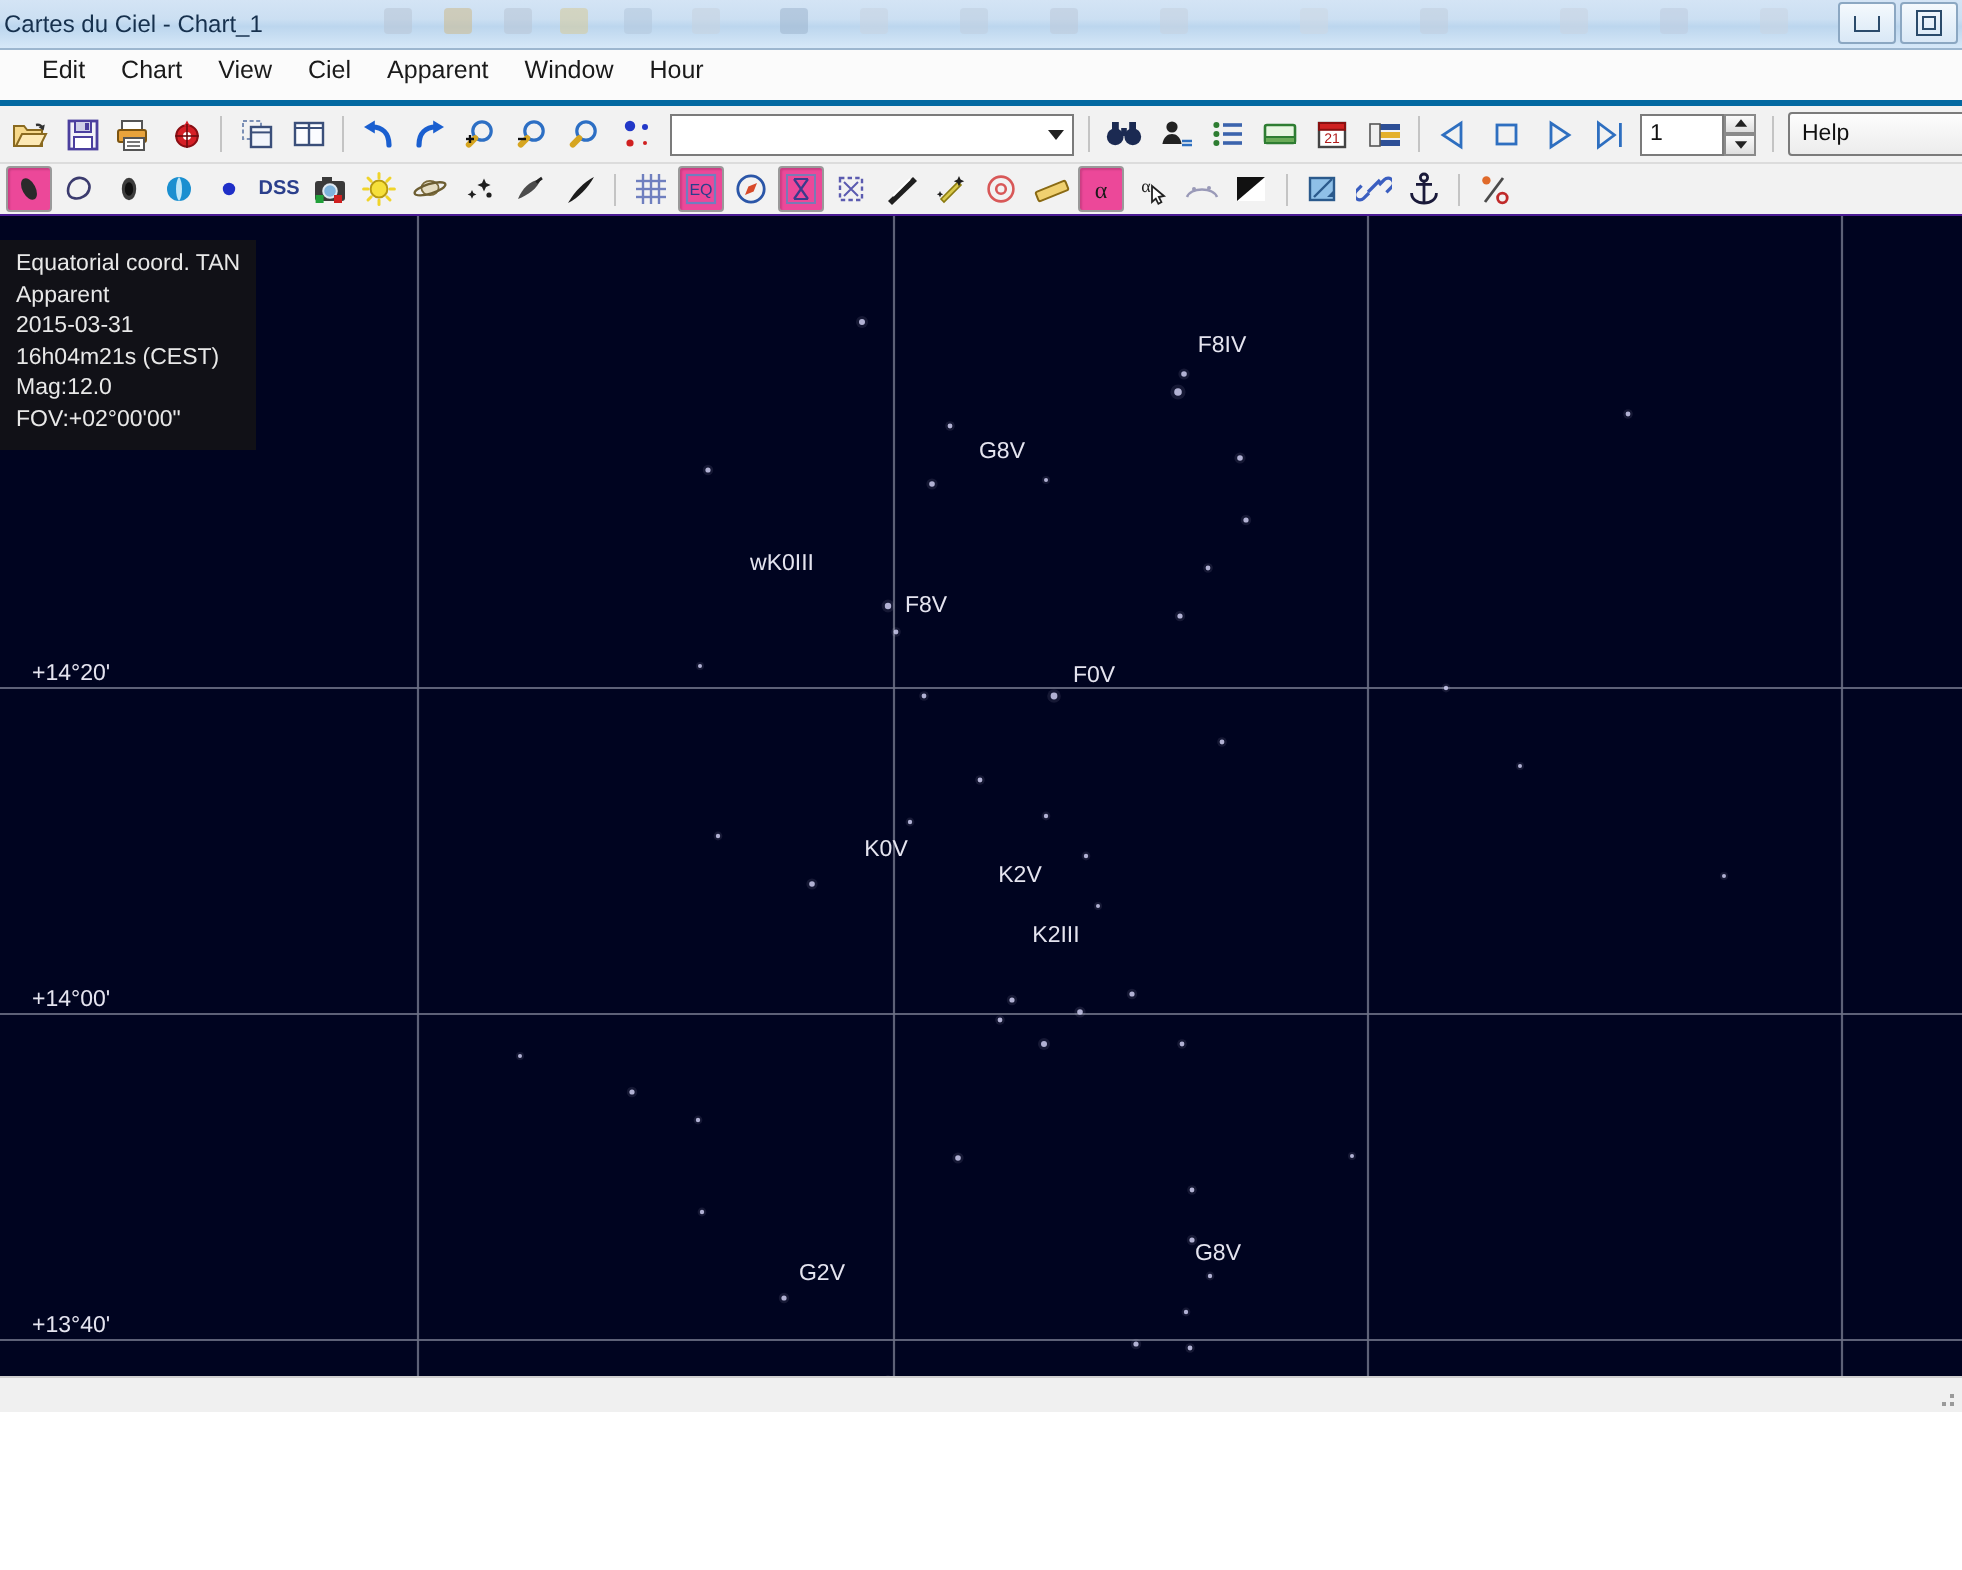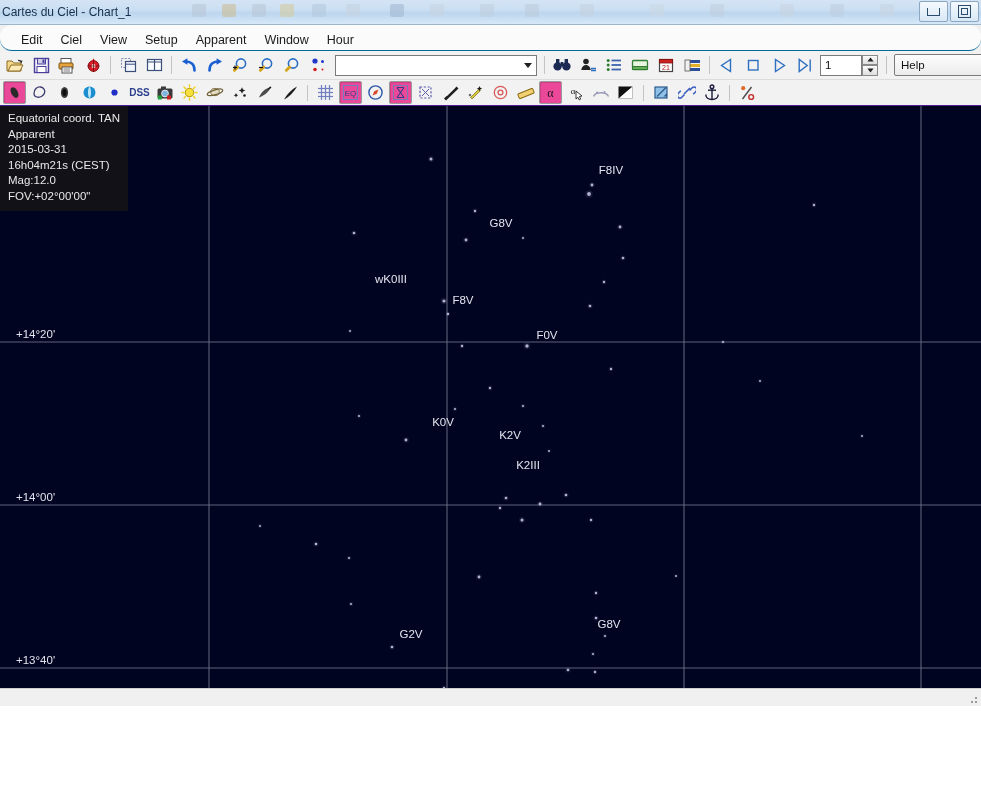--- a/index.html
+++ b/index.html
@@ -55,25 +55,24 @@
     display: flex; align-items: center; justify-content: center;
   }
   .winbtn .gl-min { width: 11px; height: 7px; border: 1px solid #2b4b6b; border-top: none; }
   .winbtn .gl-res { width: 11px; height: 11px; border: 1px solid #2b4b6b; position: relative; }
   .winbtn .gl-res::after { content:''; position:absolute; left:2px; top:2px; right:2px; bottom:2px; border:1px solid #2b4b6b; }
 
   
   .menubar {
     height: 25px;
     background: #fbfbfb;
-    border-bottom: 1px solid #0369a1;
-    display: flex; align-items: flex-end;
+    border-bottom: 3px solid #0369a1;
+    display: flex; align-items: flex-start;
     padding-left: 12px;
     flex: 0 0 auto;
-    border-radius: 12px;
   }
   .menu-item {
     font-size: 12.5px; color: #1a1a1a;
     padding: 3px 9px;
     cursor: default;
     white-space: nowrap;
   }
 
   
   .toolbar {
@@ -152,21 +151,21 @@
 
   
   .chart-wrap {
     position: relative;
     flex: 1 1 auto;
     background: #000420;
     overflow: hidden;
   }
   #chart-svg { position: absolute; left: 0; top: 0; }
   .info-panel {
-    position: absolute; left: 0; top: 0;
+    position: absolute; left: 0; top: 12px;
     background: rgba(20,20,22,.86);
     padding: 5px 8px 6px 8px;
     z-index: 5;
     pointer-events: none;
   }
   .info-panel div {
     font-size: 11.5px;
     color: #e8e8e8;
     line-height: 15.6px;
     white-space: nowrap;
@@ -210,23 +209,23 @@
           <div class="gl-min"></div>
         </div>
       <div class="winbtn">
           <div class="gl-res"></div>
         </div>
     </div>
   </div>
 
   <div class="menubar" id="menubar">
       <div class="menu-item">Edit</div>
+      <div class="menu-item">Chart</div>
+      <div class="menu-item">View</div>
       <div class="menu-item">Ciel</div>
-      <div class="menu-item">View</div>
-      <div class="menu-item">Setup</div>
       <div class="menu-item">Apparent</div>
       <div class="menu-item">Window</div>
       <div class="menu-item">Hour</div>
     </div>
 
   <div class="toolbar toolbar1">
     <div class="tb-btn">
       <svg width="18" height="17" viewBox="0 0 18 17">
         <path d="M1 14V4h5l1.6 2H15v8z" fill="#f6d88a" stroke="#8a6a20" stroke-width="1"></path>
         <path d="M2 14l3-6h12l-3 6z" fill="#fde9b5" stroke="#8a6a20" stroke-width="1"></path>

